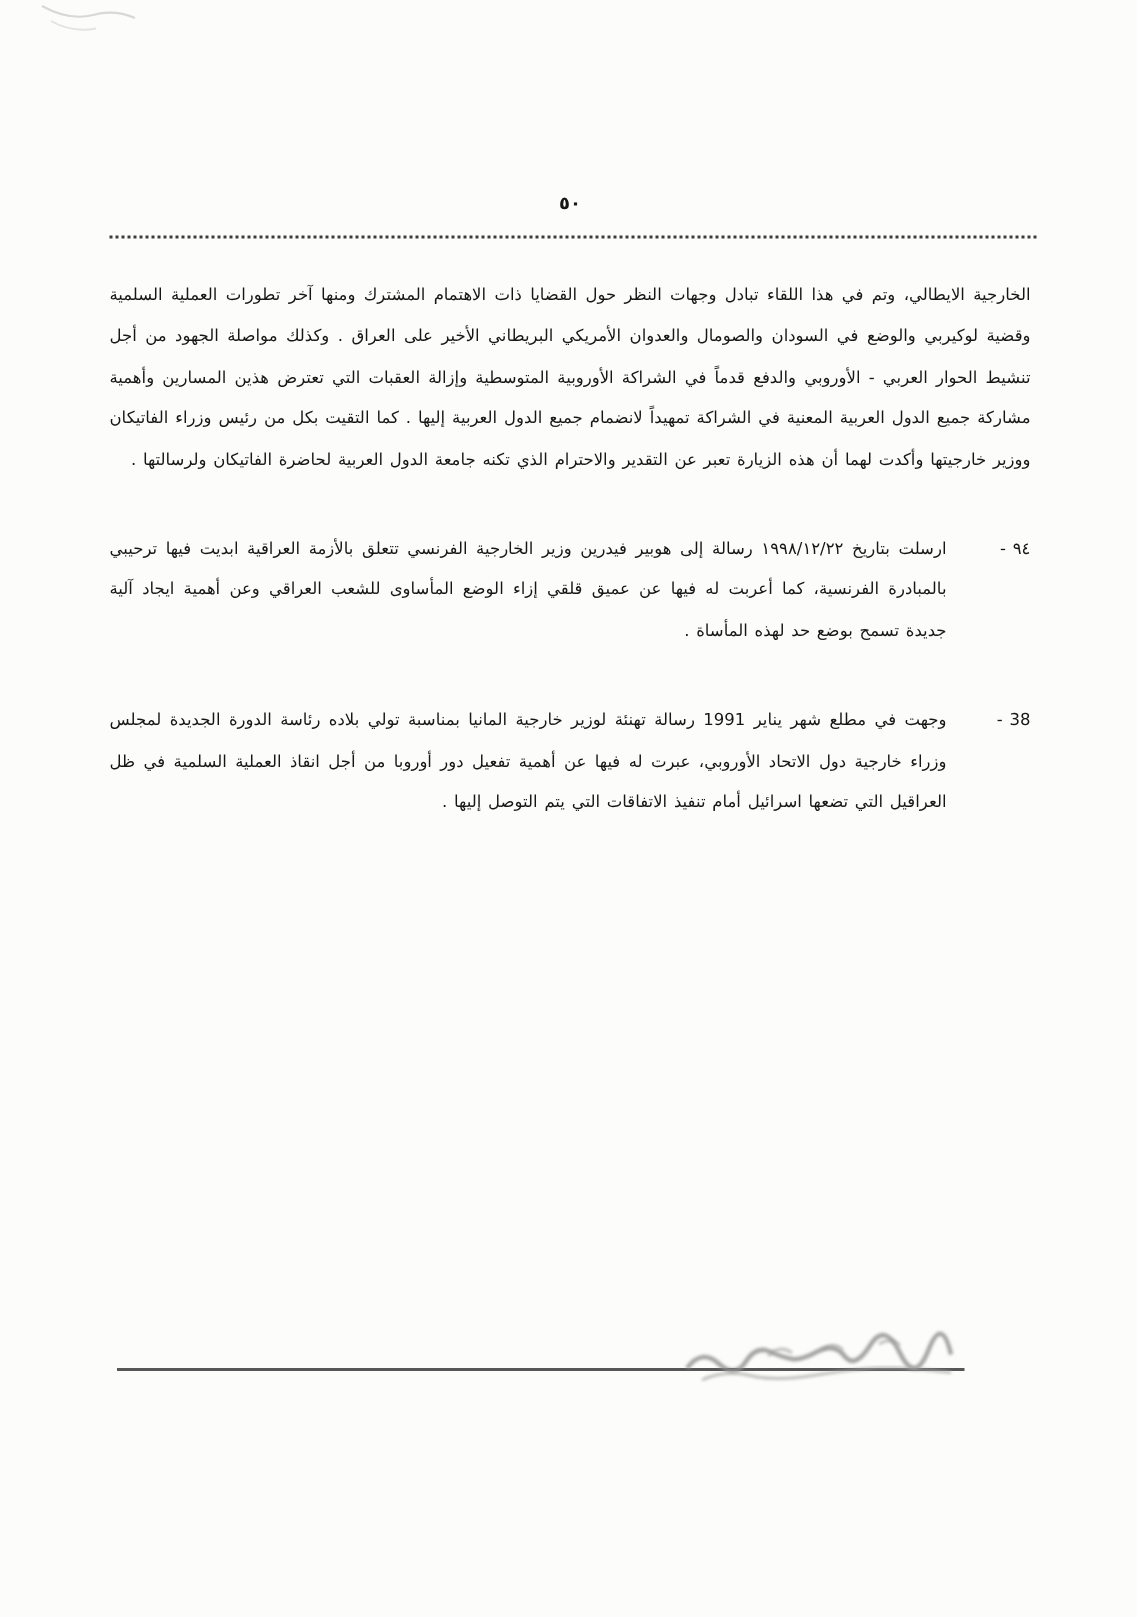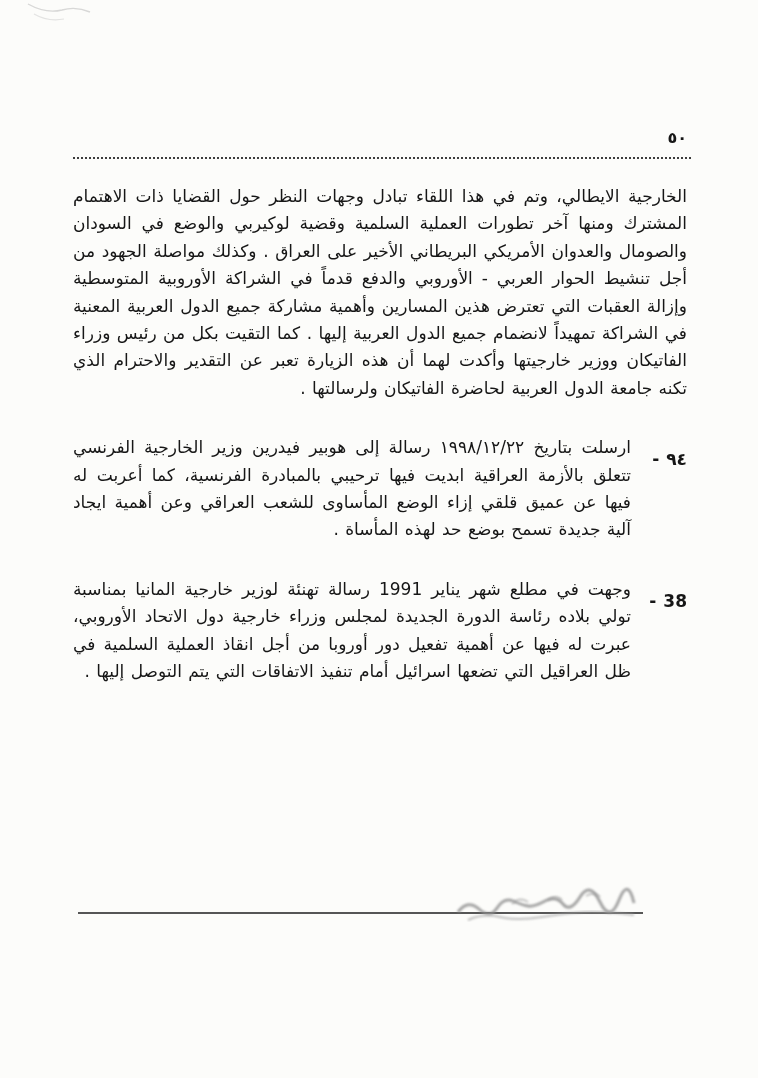--- a/index.html
+++ b/index.html
@@ -11,56 +11,55 @@
     background: #fcfcfa;
     overflow: hidden;
     font-family: "DejaVu Sans", sans-serif;
     color: #161616;
   }
   .page-number {
     position: absolute;
     left: 73px;
     right: 71px;
     top: 128px;
-    text-align: right;
-    font-size: 16px;
+    text-align: center;
+    font-size: 12px;
     font-weight: bold;
     letter-spacing: 2px;
   }
   .header-rule {
     position: absolute;
     left: 73px;
     right: 67px;
     top: 157px;
     height: 0;
     border-top: 2px dotted #3c3c3c;
   }
   .body-text {
     position: absolute;
     right: 71px;
     left: 73px;
     top: 183px;
     direction: rtl;
     text-align: justify;
-    font-size: 17px;
+    font-size: 11px;
     line-height: 27.4px;
     word-spacing: 1px;
   }
   .para { margin: 0; }
   .item {
     position: relative;
     padding-right: 56px;
     margin-top: 32px;
   }
   .item .marker {
     position: absolute;
     right: 0;
-    top: 12px;
+    top: 0;
     white-space: nowrap;
-    font-weight: bold;
   }
   .footer-rule {
     position: absolute;
     left: 78px;
     top: 912px;
     width: 565px;
     height: 0;
     border-top: 2px solid #383838;
     opacity: 0.85;
   }

